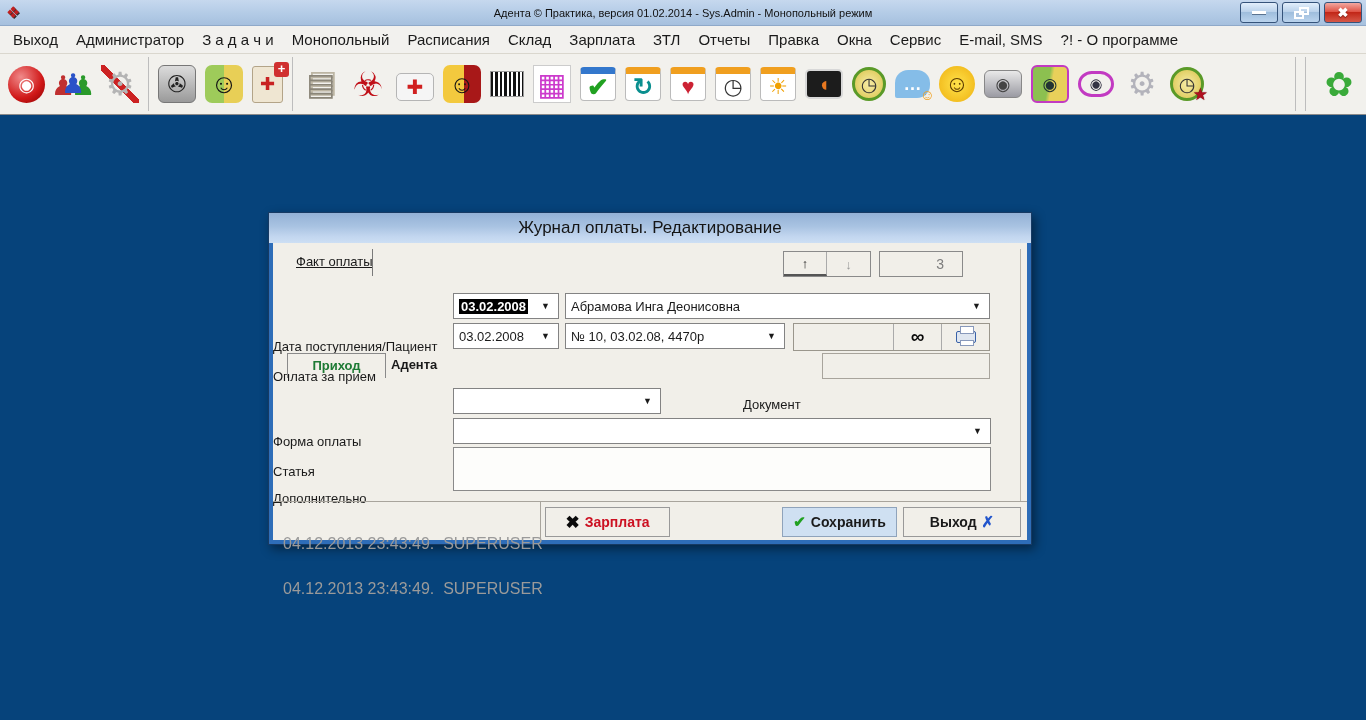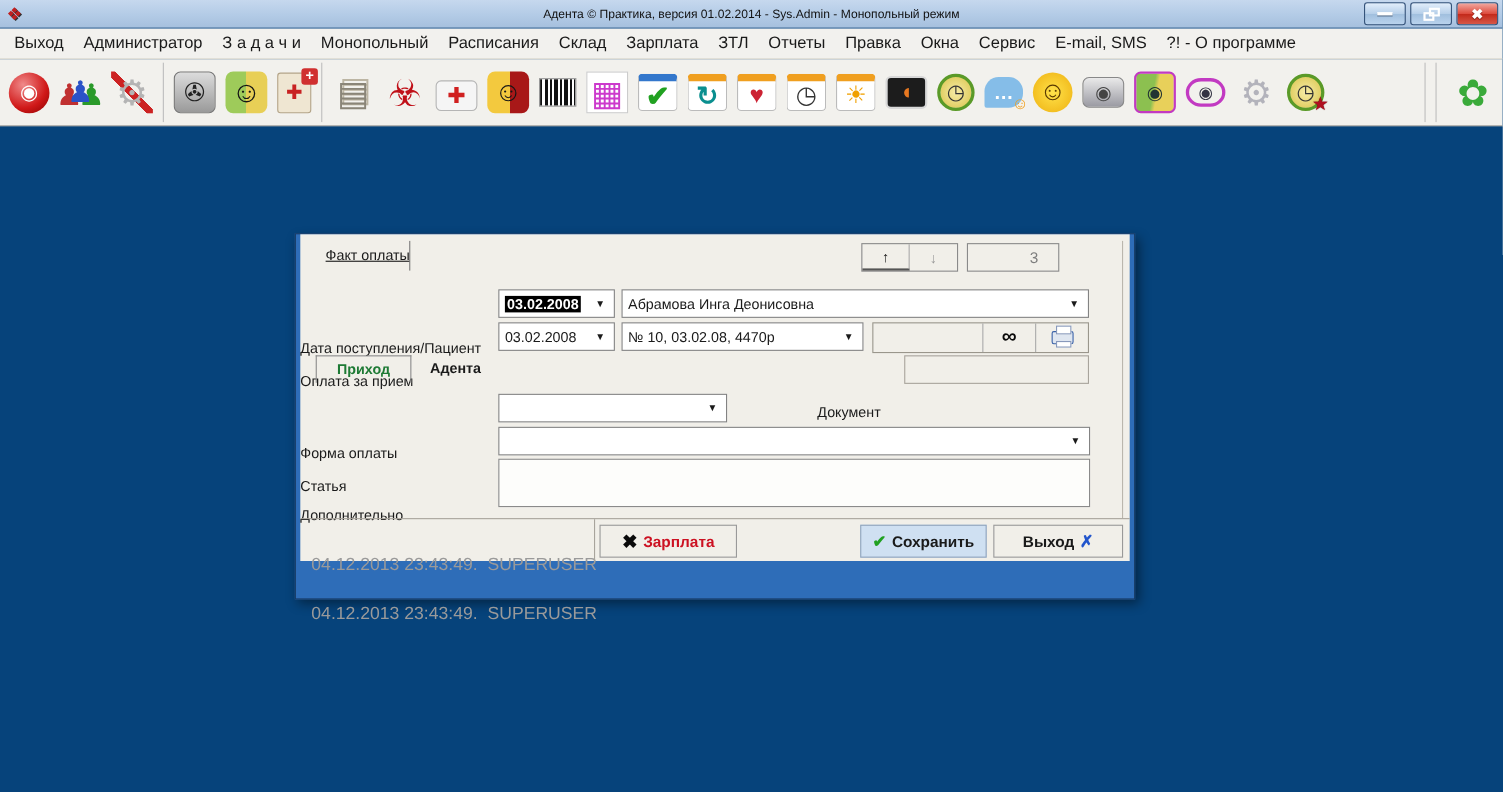--- a/index.html
+++ b/index.html
@@ -91,21 +91,21 @@
   .lbl-r2 { left:0; top:86px; width:176px; }
   .combo-date2 { left:180px; top:80px; width:106px; }
   .combo-ref { left:292px; top:80px; width:220px; }
   .searchbox { left:520px; top:80px; width:197px; height:28px; border:1px solid #9a968c; background:#f1efe9; display:flex; justify-content:flex-end; }
   .sbtn { width:48px; height:100%; display:flex; align-items:center; justify-content:center; border-left:1px solid #aaa; }
   .binoculars { font-weight:900; font-size:19px; color:#0a0a0a; }
   .printer { width:20px; height:12px; background:#dfe6f0; border:1px solid #3a62a8; border-radius:2px; position:relative; }
   .printer::before { content:""; position:absolute; top:-6px; left:3px; width:12px; height:6px; background:#fff; border:1px solid #8899bb; }
   .printer::after { content:""; position:absolute; bottom:-4px; left:3px; width:12px; height:4px; background:#fff; border:1px solid #8899bb; }
 
-  .prihod-tab { left:14px; top:110px; width:87px; height:25px; border:1px solid #8a8a8a; border-bottom:none; color:#1d7a34; font-weight:bold; text-align:center; padding-top:4px; }
+  .prihod-tab { left:14px; top:110px; width:99px; height:25px; border:1px solid #8a8a8a; border-bottom:none; color:#1d7a34; font-weight:bold; text-align:center; padding-top:4px; }
   .rashod-lbl { left:118px; top:114px; width:58px; font-weight:bold; }
   .amount-box { left:180px; top:110px; width:208px; height:25px; border:1px solid #8a8a8a; background:#fcfbf7; color:#1d7a34; font-weight:bold; text-align:center; padding-top:4px; }
   .doc-label { left:470px; top:114px; width:75px; }
   .doc-field { left:549px; top:110px; width:168px; height:26px; border:1px solid #a8a49c; background:#f1efe9; }
 
   .lbl-r4 { left:0; top:151px; width:176px; }
   .combo-form { left:180px; top:145px; width:208px; }
   .lbl-r5 { left:0; top:181px; width:176px; }
   .combo-article { left:180px; top:175px; width:538px; }
   .lbl-r6 { left:0; top:208px; width:176px; }
@@ -191,20 +191,21 @@
     <span class="ticon i23">◉</span>
     <span class="ticon i24">⚙</span>
     <span class="ticon alarm i25">◷</span>
     <div class="tsep push"></div>
     <div class="tsep gap6"></div>
     <span class="ticon i26">✿</span>
   </div>
 
   <div class="desktop">
     <div class="dialog">
+      <div class="dlg-title">Журнал оплаты. Редактирование</div>
       <div class="dlg-content">
 
         <span class="abs tab-label">Факт оплаты</span>
         <div class="abs tab-sep"></div>
         <div class="abs right-line"></div>
 
         <span class="abs lbl shift-label">Смена</span>
         <div class="abs spinner">
           <span class="spin-cell spin-up">↑</span>
           <span class="spin-cell spin-down">↓</span>

